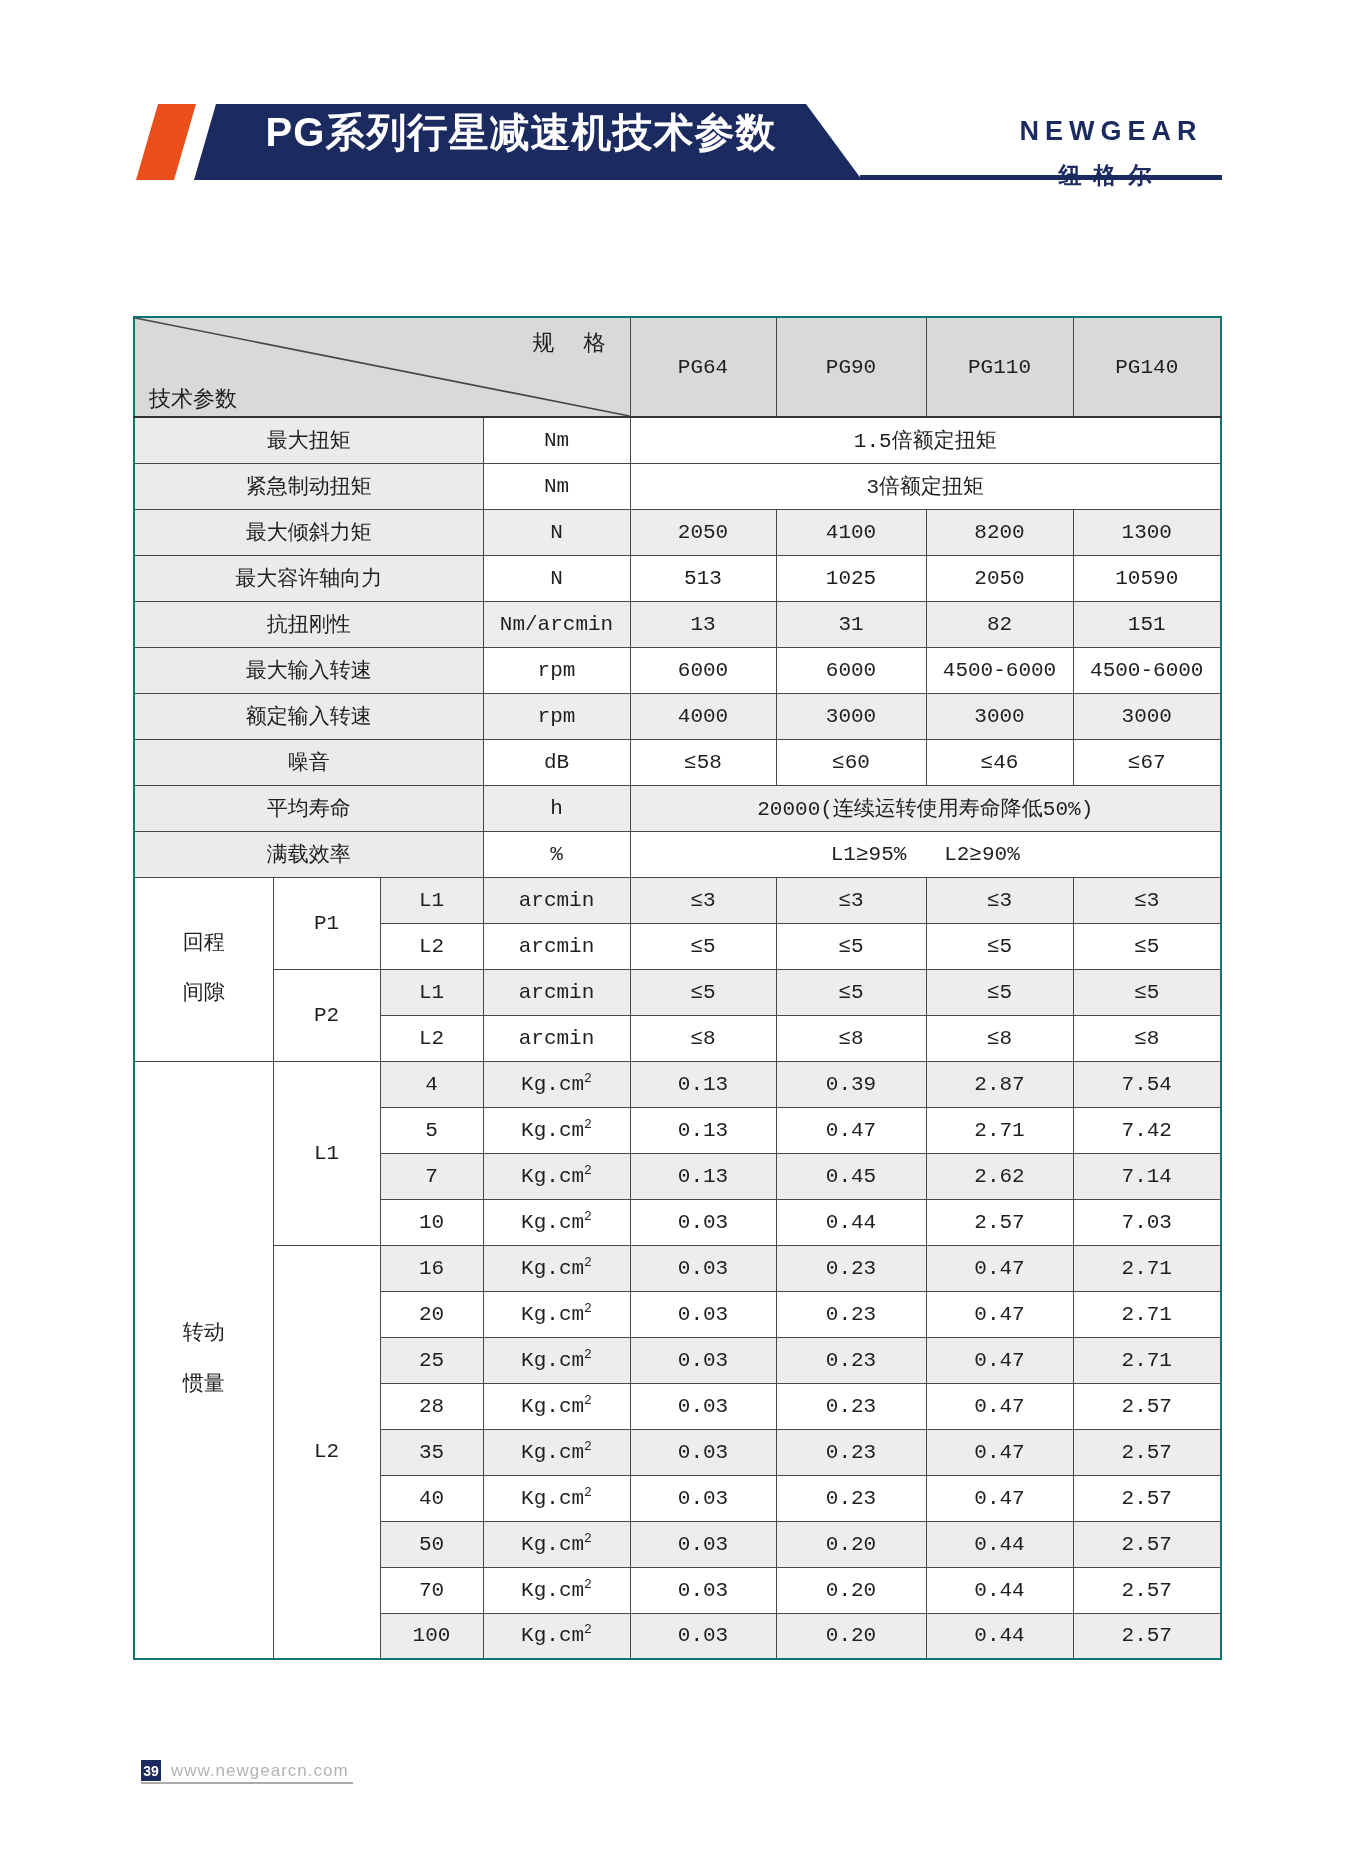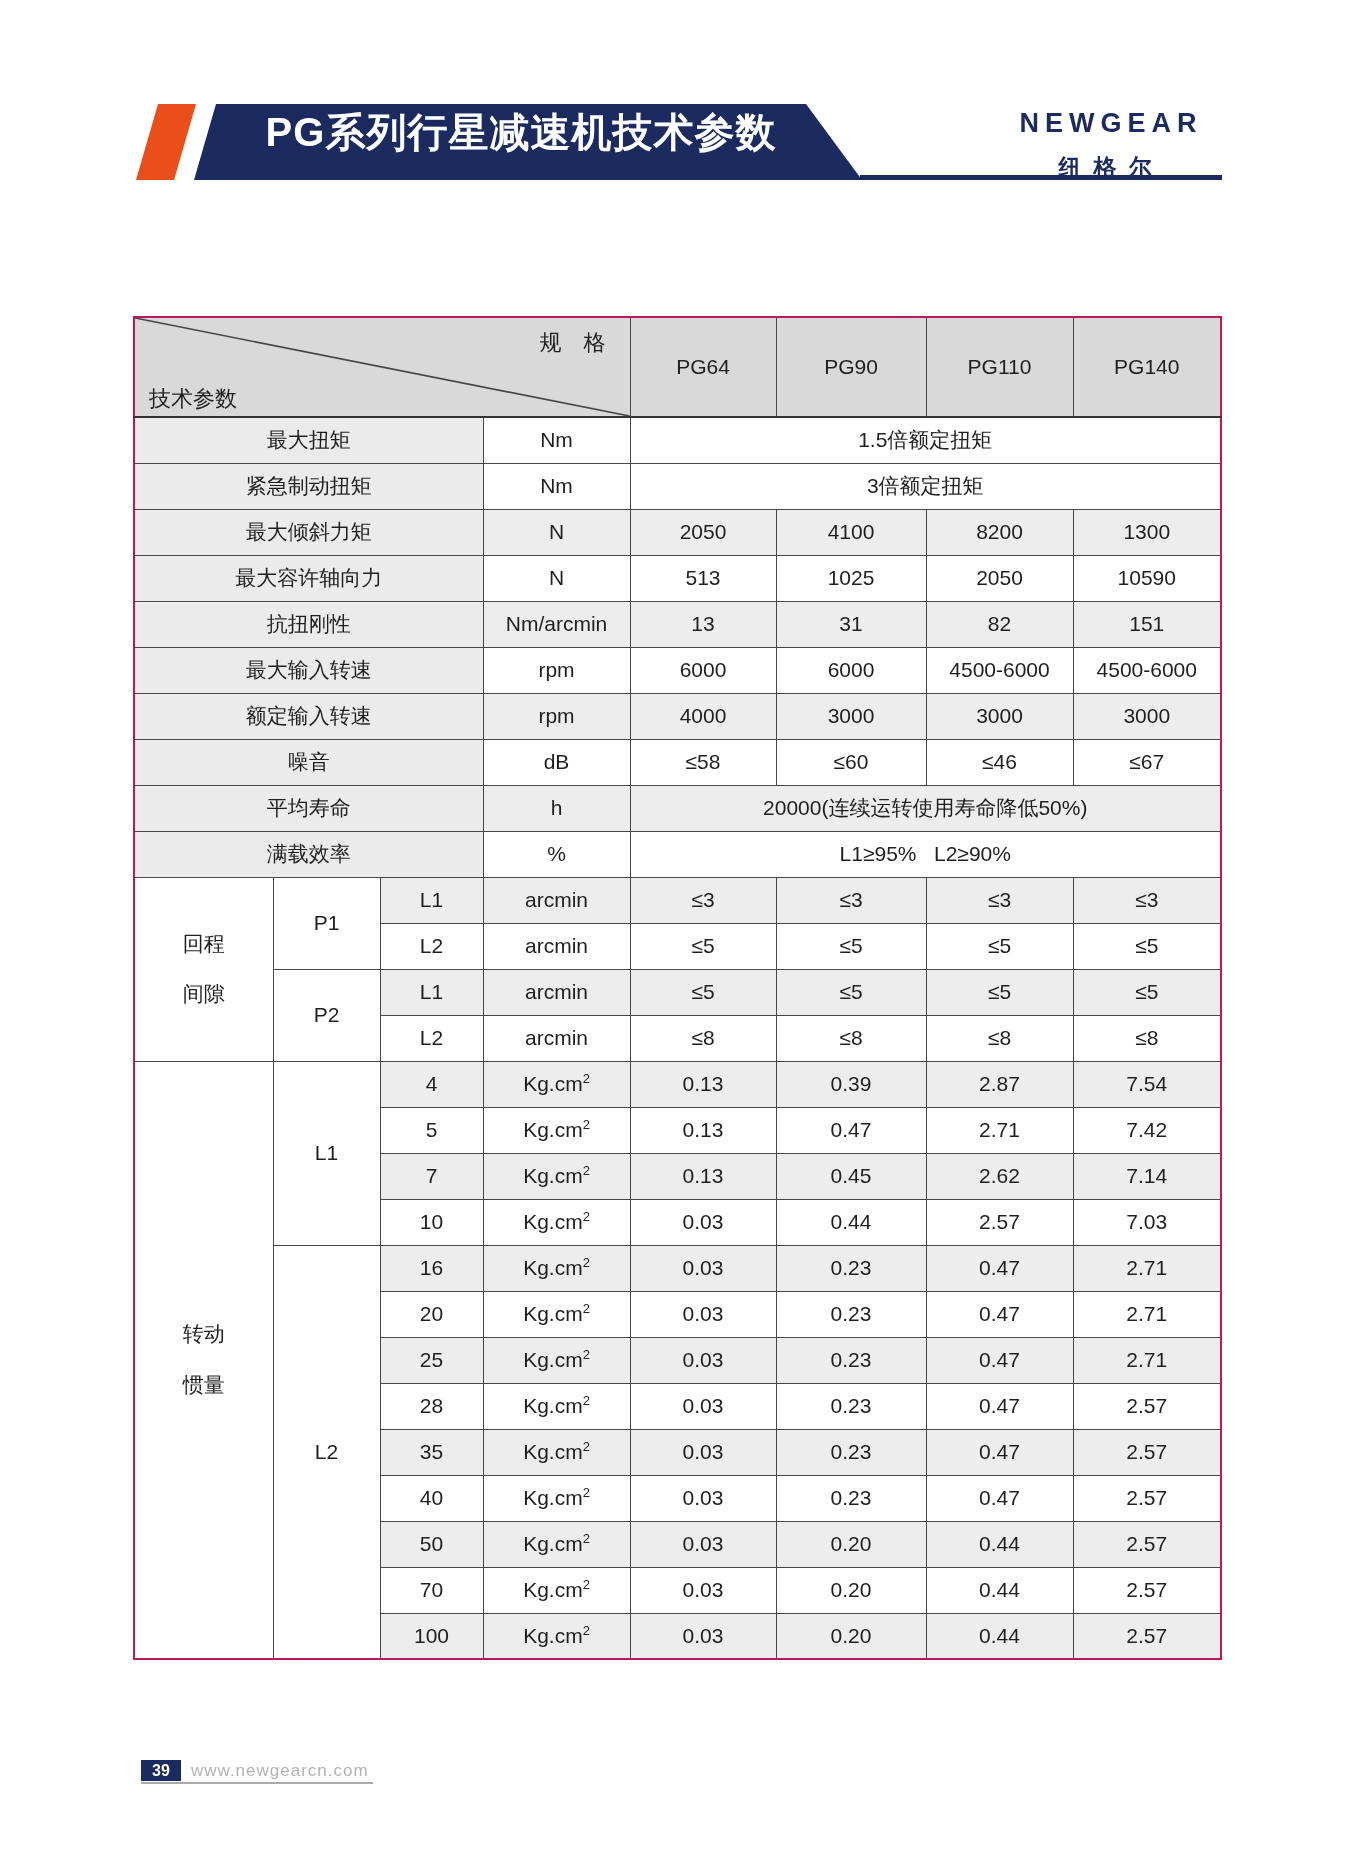--- a/index.html
+++ b/index.html
@@ -9,53 +9,53 @@
   }
   *{margin:0;padding:0;box-sizing:border-box;}
   html,body{width:1362px;height:1873px;background:#ffffff;overflow:hidden;
     font-family:"Liberation Sans","DejaVu Sans",sans-serif;color:var(--ink);}
 
   
   #header-svg{position:absolute;left:0;top:0;width:1362px;height:200px;}
   #page-title{position:absolute;left:238px;top:104px;width:566px;height:56px;
     display:flex;align-items:center;justify-content:center;
     color:#ffffff;font-size:40px;font-weight:bold;letter-spacing:1px;white-space:nowrap;}
-  #brand{position:absolute;left:998px;top:108px;width:226px;text-align:center;color:var(--navy);}
+  #brand{position:absolute;left:998px;top:116px;width:226px;text-align:center;color:var(--navy);}
   #brand .en{font-size:27px;font-weight:900;letter-spacing:6px;white-space:nowrap;}
   #brand .cn{font-size:23px;font-weight:800;letter-spacing:12px;margin-top:13px;white-space:nowrap;}
 
   
   #spec-table{position:absolute;left:133px;top:316px;width:1087px;
     border-collapse:collapse;table-layout:fixed;}
   #spec-table th,#spec-table td{
     border:1px solid var(--border);text-align:center;vertical-align:middle;
     font-size:21px;color:var(--ink);overflow:hidden;}
-  #spec-table{border:2px solid #be185d;}
+  #spec-table{border:2px solid #0f766e;font-family:Liberation Mono, monospace;}
   #spec-table thead th{height:100px;background:var(--headgray);font-weight:normal;
     border-bottom:2px solid #333;}
   #spec-table tbody td{height:46px;}
   tr.sec td{border-top:2px solid #333;}
   .bg-w{background:#ffffff;}
   .bg-s{background:var(--stripe);}
   .bg-n{background:var(--namegray);}
   td.multiline{white-space:pre-line;line-height:2.4;font-size:22px;}
   td sup{font-size:13px;vertical-align:super;line-height:0;}
   td.prewrap{white-space:pre;margin-left:32px;}
 
   
   th.corner{position:relative;background:var(--headgray);}
   th.corner svg{position:absolute;left:0;top:0;width:100%;height:100%;}
   th.corner .lbl-top{position:absolute;top:10px;right:16px;font-size:22px;letter-spacing:8px;}
   th.corner .lbl-bottom{position:absolute;bottom:2px;left:14px;font-size:22px;}
 
   
   #footer{position:absolute;left:141px;top:1760px;display:inline-flex;align-items:center;
     border-bottom:2px solid #aaaaaa;padding-bottom:1px;}
-  #page-num{width:40px;height:21px;background:var(--navy);color:#ffffff;
-    font-size:16px;font-weight:bold;display:flex;align-items:center;justify-content:center;}
+  #page-num{width:20px;height:21px;background:var(--navy);color:#ffffff;
+    font-size:14px;font-weight:bold;display:flex;align-items:center;justify-content:center;}
   #site-url{color:#b3b3b3;font-size:17px;letter-spacing:1px;padding:0 4px 0 10px;}
 </style>
 </head>
 <body>
 
 <svg id="header-svg">
   <polygon points="158,104 196,104 174,180 136,180" fill="#e94e1b"></polygon>
   <polygon points="216,104 806,104 862,180 194,180" fill="#1b2a5f"></polygon>
   <rect x="860" y="175" width="362" height="5" fill="#1b2a5f"></rect>
 </svg>

